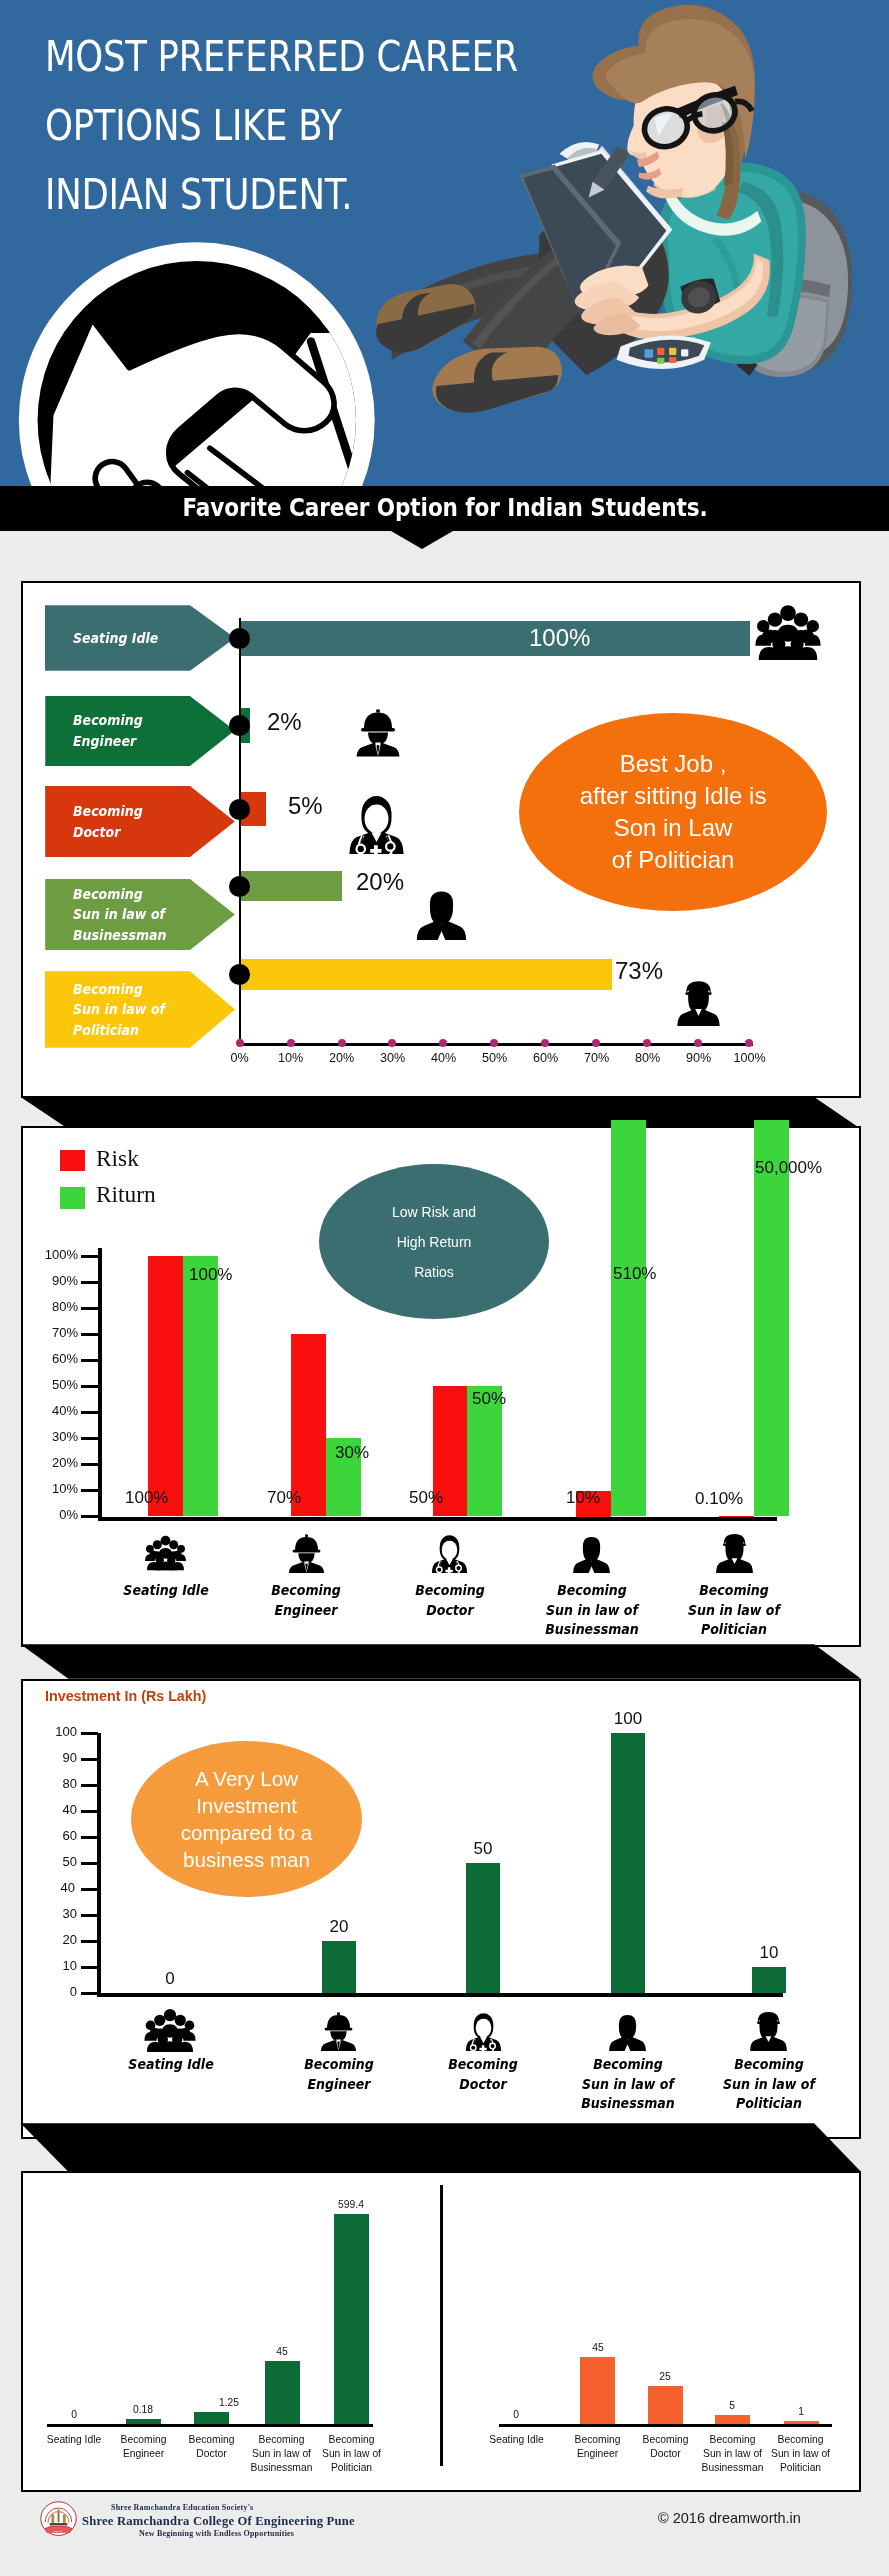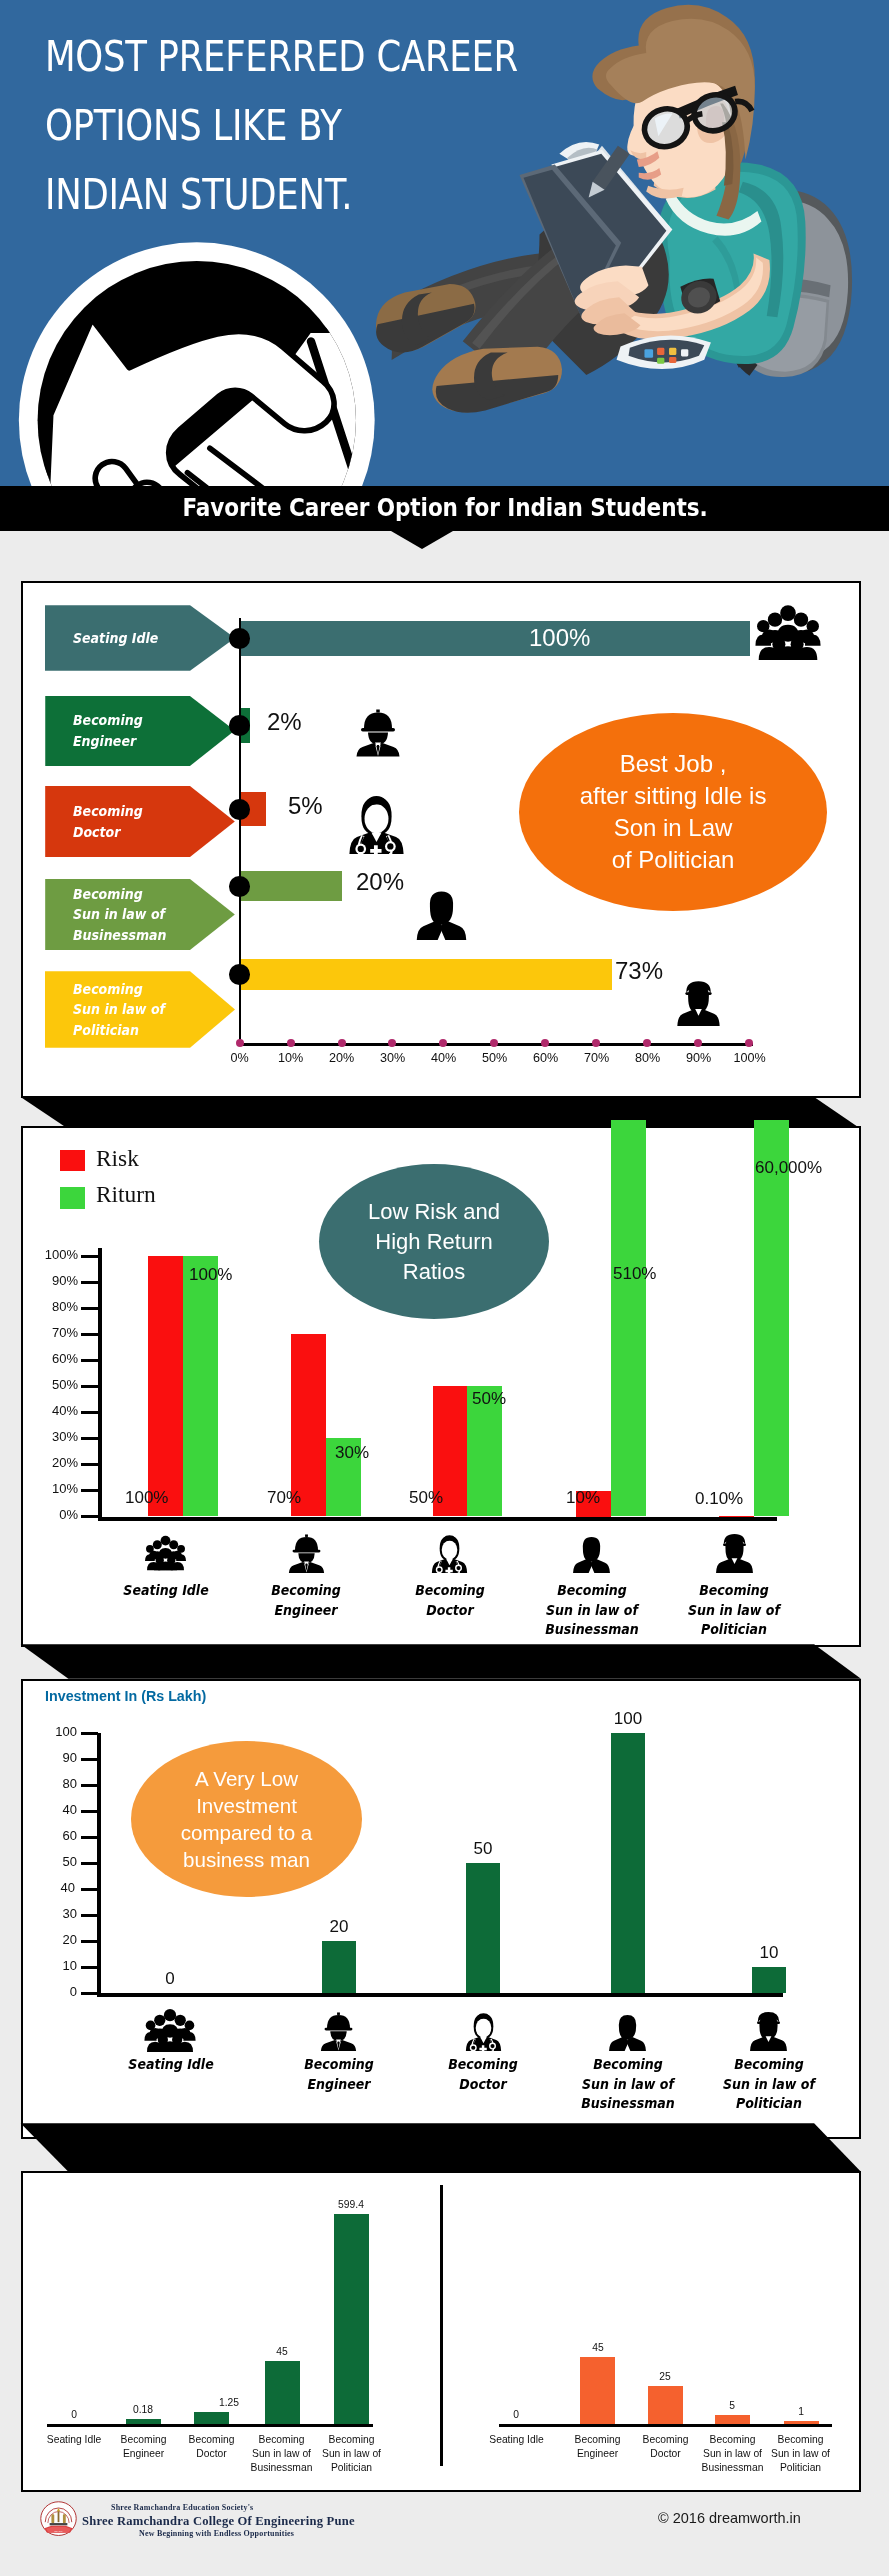--- a/index.html
+++ b/index.html
@@ -389,22 +389,22 @@
 <div class="bar" style="left:754px;top:1120px;width:35px;height:396px;background:#3cd63c;"></div>
 <div class="vlabel" style="left:125px;top:1488px;">100%</div>
 <div class="vlabel" style="left:267px;top:1488px;">70%</div>
 <div class="vlabel" style="left:409px;top:1488px;">50%</div>
 <div class="vlabel" style="left:566px;top:1488px;">10%</div>
 <div class="vlabel" style="left:695px;top:1489px;">0.10%</div>
 <div class="vlabel" style="left:189px;top:1265px;">100%</div>
 <div class="vlabel" style="left:335px;top:1443px;">30%</div>
 <div class="vlabel" style="left:472px;top:1389px;">50%</div>
 <div class="vlabel" style="left:613px;top:1264px;">510%</div>
-<div class="vlabel" style="left:755px;top:1158px;">60,000%</div>
-<div class="ell" style="left:319px;top:1164px;width:230px;height:155px;background:#3b6e70;color:#fff;font-size:22px;line-height:30px;">
+<div class="vlabel" style="left:755px;top:1158px;">50,000%</div>
+<div class="ell" style="left:319px;top:1164px;width:230px;height:155px;background:#3b6e70;color:#fff;font-size:14px;line-height:30px;">
       <div>Low Risk and<br>High Return<br>Ratios</div>
     </div>
 <div style="position:absolute;left:145px;top:1531px;"><svg viewBox="0 0 100 86" width="41" height="43">
 <g fill="#000">
 <circle cx="12" cy="34" r="9.5"></circle>
           <path d="M0 64 q0-17 12-17 t12 17 z"></path>
 <circle cx="88" cy="34" r="9.5"></circle>
           <path d="M76 64 q0-17 12-17 t12 17 z"></path>
 <circle cx="30" cy="24" r="11"></circle>
           <path d="M15 58 q0-18 15-18 t15 18 z"></path>
@@ -488,21 +488,21 @@
       </svg></div>
 <div class="catlabel" style="left:659px;top:1581px;width:150px;">
       <div>Becoming</div>
       <div>Sun in law of</div>
       <div>Politician</div>
     </div>
 <div style="position:absolute;left:0;top:1644px;width:890px;height:35px;"><svg width="890" height="35" viewBox="0 0 950 37">
         <path d="M22 0 L869 0 L919 37 L73 37 Z" fill="#000"></path>
       </svg></div>
 <div class="panel" style="left:20.6px;top:1679px;width:840px;height:460px;"></div>
-<div style="position:absolute;left:45px;top:1688px;font-family:'Liberation Sans',sans-serif;font-size:14.3px;font-weight:700;color:#0369a1;">Investment In (Rs  Lakh)</div>
+<div style="position:absolute;left:45px;top:1688px;font-family:'Liberation Sans',sans-serif;font-size:14.3px;font-weight:700;color:#c2410c;">Investment In (Rs  Lakh)</div>
 <div class="axis" style="left:97px;top:1733px;width:3.7px;height:264px;"></div>
 <div class="axis" style="left:97px;top:1993px;width:686px;height:3.7px;"></div>
 <div class="axis" style="left:81px;top:1992px;width:17px;height:2.8px;"></div>
     <div class="ytick" style="left:26px;top:1984px;width:51px;">0</div>
 <div class="axis" style="left:81px;top:1966px;width:17px;height:2.8px;"></div>
     <div class="ytick" style="left:26px;top:1958px;width:51px;">10</div>
 <div class="axis" style="left:81px;top:1940px;width:17px;height:2.8px;"></div>
     <div class="ytick" style="left:26px;top:1932px;width:51px;">20</div>
 <div class="axis" style="left:81px;top:1914px;width:17px;height:2.8px;"></div>
     <div class="ytick" style="left:26px;top:1906px;width:51px;">30</div>

